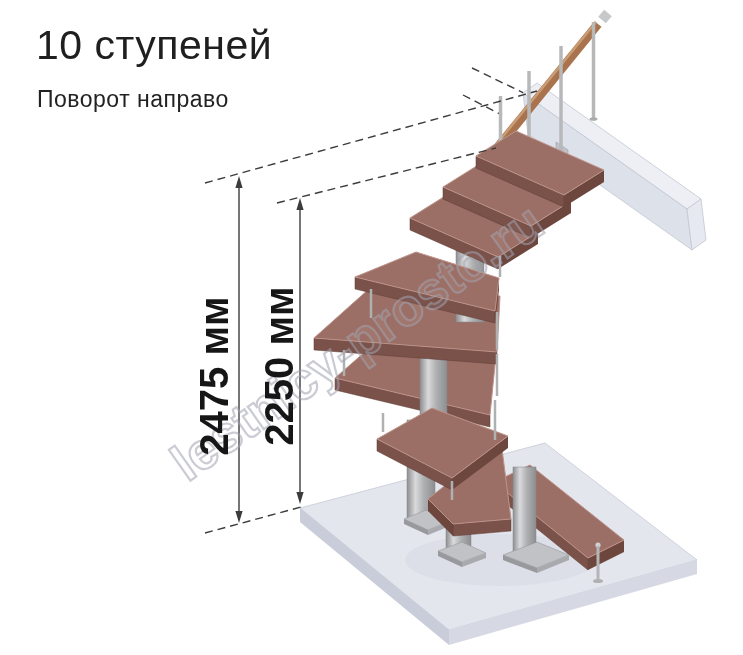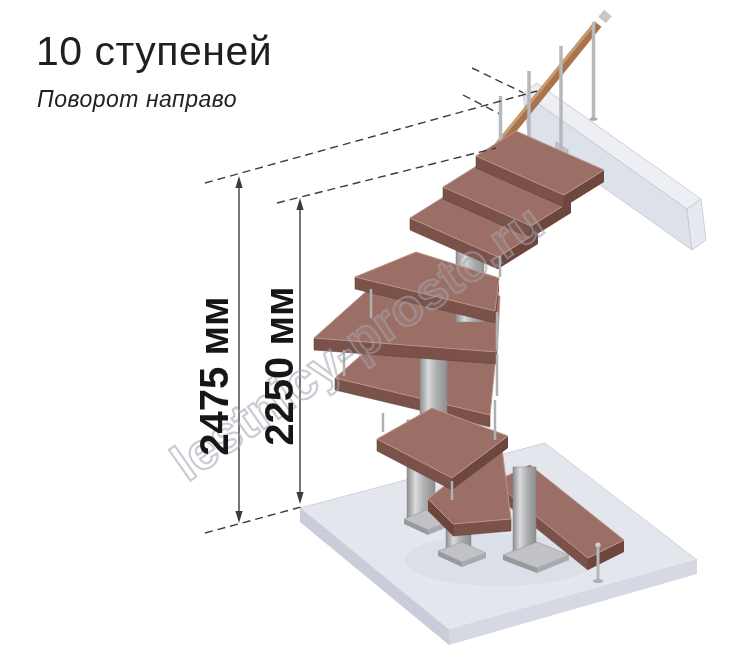--- a/index.html
+++ b/index.html
@@ -1,22 +1,22 @@
 <!DOCTYPE html>
 <html style="--c-tread-top: #9c6f66; --c-tread-front: #7a524a; --c-tread-side: #6d463e; --c-tread-edge: #bd948a; --c-metal-light: #dadadc; --c-metal-mid: #aeb0b2; --c-metal-dark: #8e8e90; --c-handrail: #a9744d; --c-handrail-light: #cfa57c; --c-slab-top: #e4e6ee; --c-slab-front: #c9cdda; --c-slab-side: #d6d9e4; --c-beam-top: #edeff5; --c-beam-front: #dde1ea; --c-beam-end: #e6e9f0; --c-plate: #c0c2c6; --c-dimension-line: #3c3c3c; --c-text: #1f1f1f; --c-watermark: #b9bac2;"><head>
 <meta charset="utf-8">
 <style>
   html,body{margin:0;padding:0;background:#fff;}
   #stage{position:relative;width:743px;height:655px;background:#fff;overflow:hidden;
          font-family:"Liberation Sans","DejaVu Sans",sans-serif;}
   #scene{position:absolute;left:0;top:0;z-index:1;}
-  .title{position:absolute;left:36px;top:28px;z-index:4;font-size:41px;color:#1f1f1f;
+  .title{position:absolute;left:36px;top:22px;z-index:4;font-size:41px;color:#1f1f1f;
          letter-spacing:.5px;white-space:nowrap;}
   .subtitle{position:absolute;left:37px;top:86px;z-index:4;font-size:23px;color:#222;
-         letter-spacing:.5px;white-space:nowrap;font-style:italic;}
+         letter-spacing:.5px;white-space:nowrap;}
   .dim{position:absolute;z-index:3;width:220px;height:46px;line-height:46px;text-align:center;
        font-size:40px;font-weight:700;color:#161616;white-space:nowrap;transform:rotate(-90deg);}
   .dim1{left:104px;top:353px;}
   .dim2{left:169px;top:343px;}
   .watermark{position:absolute;z-index:2;left:77px;top:302px;width:560px;height:80px;
        line-height:80px;text-align:center;font-size:52px;font-weight:700;white-space:nowrap;
        transform:rotate(-35deg);color:rgba(255,255,255,0.05);
        -webkit-text-stroke:2.2px rgba(160,162,174,0.55);}
   svg .ln{fill:none;stroke:var(--c-dimension-line,#3c3c3c);stroke-width:1.4;}
   svg .dash{stroke-dasharray:8 5;}

